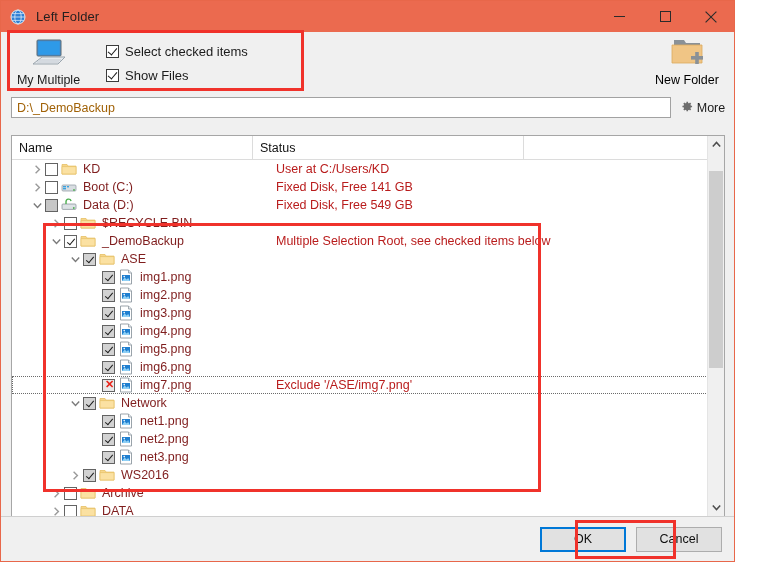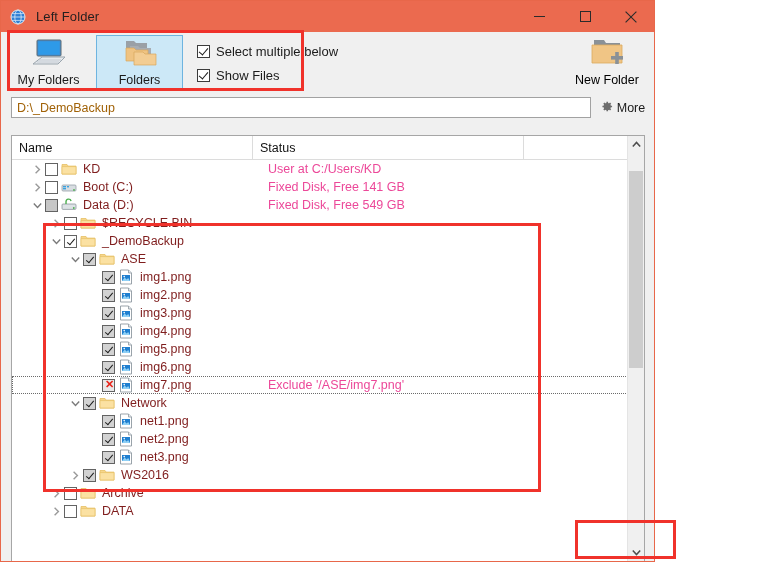--- a/index.html
+++ b/index.html
@@ -10,21 +10,21 @@
     width: 763px; height: 562px;
     font-family: "Liberation Sans", sans-serif;
     font-size: 12.5px;
     color: #000000;
     overflow: hidden;
     position: relative;
   }
   .window {
     position: absolute;
     left: 0; top: 0;
-    width: 655px; height: 562px;
+    width: 735px; height: 562px;
     box-sizing: border-box;
     border: 1px solid #e8674a;
     background: #f0f0f0;
     display: flex;
     flex-direction: column;
   }
 
   
   .titlebar {
     height: 31px;
@@ -251,23 +251,23 @@
   }
   .tcb.excl::after { content: "\2715"; position:absolute; left:1px; top:-1px; width:11px; color:#e8241a; font-size:11px; font-weight:700;}
   .ficon { width:16px; height:16px; flex:0 0 auto; margin-right:4px; }
   .rowlabel {
     font-size: 12.5px;
     color: #7f1d1d;
     padding-left: 2px;
   }
   .status {
     position: absolute;
-    left: 256px;
+    left: 264px;
     font-size: 12.5px;
-    color: #ec4899;
+    color: #b91c1c;
   }
   .row.focused {
     outline: 1px dotted #555;
     outline-offset: -1px;
   }
   .row.focused::before {
     content:"";
     position:absolute;
     left:0; right:0; top:0; bottom:0;
     border: 1px dotted #6b6b6b;
@@ -364,39 +364,28 @@
       <div class="tb-btn">
         <span>
           <svg width="36" height="30" viewBox="0 0 36 30">
             <rect x="6" y="2" width="24" height="16" rx="1" fill="#3e8fd4" stroke="#5f6b73" stroke-width="1"></rect>
             <rect x="7.5" y="3.5" width="21" height="13" fill="#2e9ae8"></rect>
             <polygon points="2,26 11,19 34,19 27,26" fill="#e6eaee" stroke="#9aa5ad" stroke-width="1"></polygon>
             <line x1="6" y1="24" x2="28" y2="24" stroke="#b9c2c9" stroke-width="0.8"></line>
             <line x1="8" y1="22" x2="30" y2="22" stroke="#b9c2c9" stroke-width="0.8"></line>
           </svg>
         </span>
-        <span class="lbl">My Folders</span>
-      </div>
-
-      <div class="tb-btn selected">
-        <span>
-          <svg width="36" height="30" viewBox="0 0 36 30">
-            <path d="M4 3 h8 l2 2 h11 v8 h-21 z" fill="#9aa0a6"></path>
-            <path d="M8 8 h8 l2 2 h11 v9 h-21 z" fill="#a8adb2"></path>
-            <path d="M4 10 h8 l2 2 h12 v11 h-22 z" fill="#efc382" stroke="#d8a85c" stroke-width="0.7"></path>
-            <path d="M12 14 h9 l2 2 h11 v11 h-22 z" fill="#f3cd93" stroke="#d8a85c" stroke-width="0.7"></path>
-          </svg>
-        </span>
-        <span class="lbl">Folders</span>
-      </div>
+        <span class="lbl">My Multiple</span>
+      </div>
+
 
       <div class="tb-checks">
         <label class="tb-check">
           <span class="cbx checked"></span>
-          <span>Select multiple below</span>
+          <span>Select checked items</span>
         </label>
         <label class="tb-check">
           <span class="cbx checked"></span>
           <span>Show Files</span>
         </label>
       </div>
 
       <div class="newfolder">
         <span>
           <svg width="40" height="32" viewBox="0 0 40 32">
@@ -504,20 +493,21 @@
             <svg width="9" height="7" viewBox="0 0 9 7">
               <polyline points="0.8,1.6 4.5,5.4 8.2,1.6" fill="none" stroke="#7a7a7a" stroke-width="1.4"></polyline>
             </svg>
           </span>
           <span class="tcb checked"></span>
           <span class="ficon"><svg width="16" height="16" viewBox="0 0 16 16">
               <path d="M1 3.5h5l1.2 1.6H15v8H1z" fill="#f6d68c" stroke="#e7c064" stroke-width="0.8"></path>
               <path d="M1 5.6h14v7.4H1z" fill="#fbe1a2" stroke="#e7c064" stroke-width="0.7"></path>
             </svg></span>
           <span class="rowlabel">_DemoBackup</span>
+          <span class="status">Multiple Selection Root, see checked items below</span>
         </div>
         <div class="row">
           <span style="width:56px;flex:0 0 auto"></span>
           <span class="twisty">
             <svg width="9" height="7" viewBox="0 0 9 7">
               <polyline points="0.8,1.6 4.5,5.4 8.2,1.6" fill="none" stroke="#7a7a7a" stroke-width="1.4"></polyline>
             </svg>
           </span>
           <span class="tcb shaded checked"></span>
           <span class="ficon"><svg width="16" height="16" viewBox="0 0 16 16">
@@ -722,16 +712,20 @@
       </div>
       <div class="thumb"></div>
       <div class="arrow bot">
         <svg width="9" height="7" viewBox="0 0 9 7">
             <polyline points="0.8,1.6 4.5,5.6 8.2,1.6" fill="none" stroke="#4d4d4d" stroke-width="1.5"></polyline>
           </svg>
       </div>
     </div>
   </div>
 
+  <div class="footer">
+    <div class="btn primary">OK</div>
+    <div class="btn">Cancel</div>
+  </div>
 
   <div class="annot" style="left:42px; top:222px; width:498px; height:269px;"></div>
   <div class="annot" style="left:574px; top:519px; width:101px; height:39px;"></div>
 </div>
 
 </body></html>

